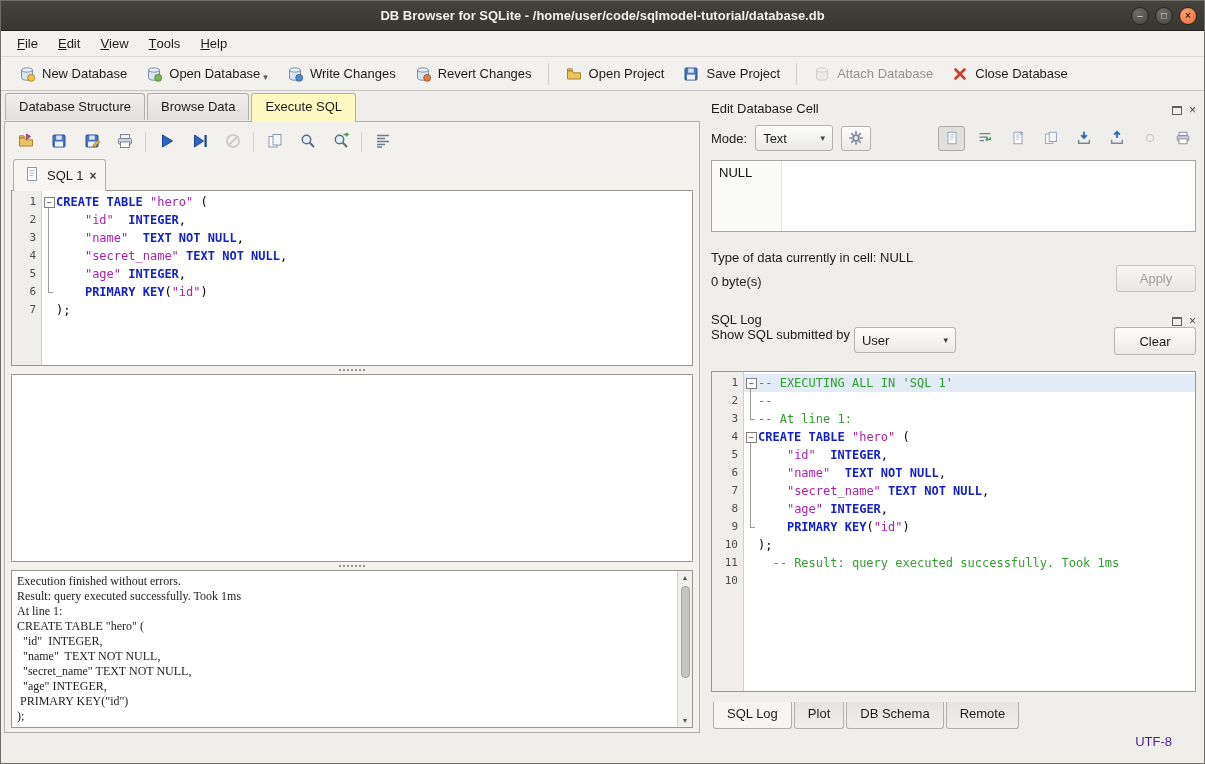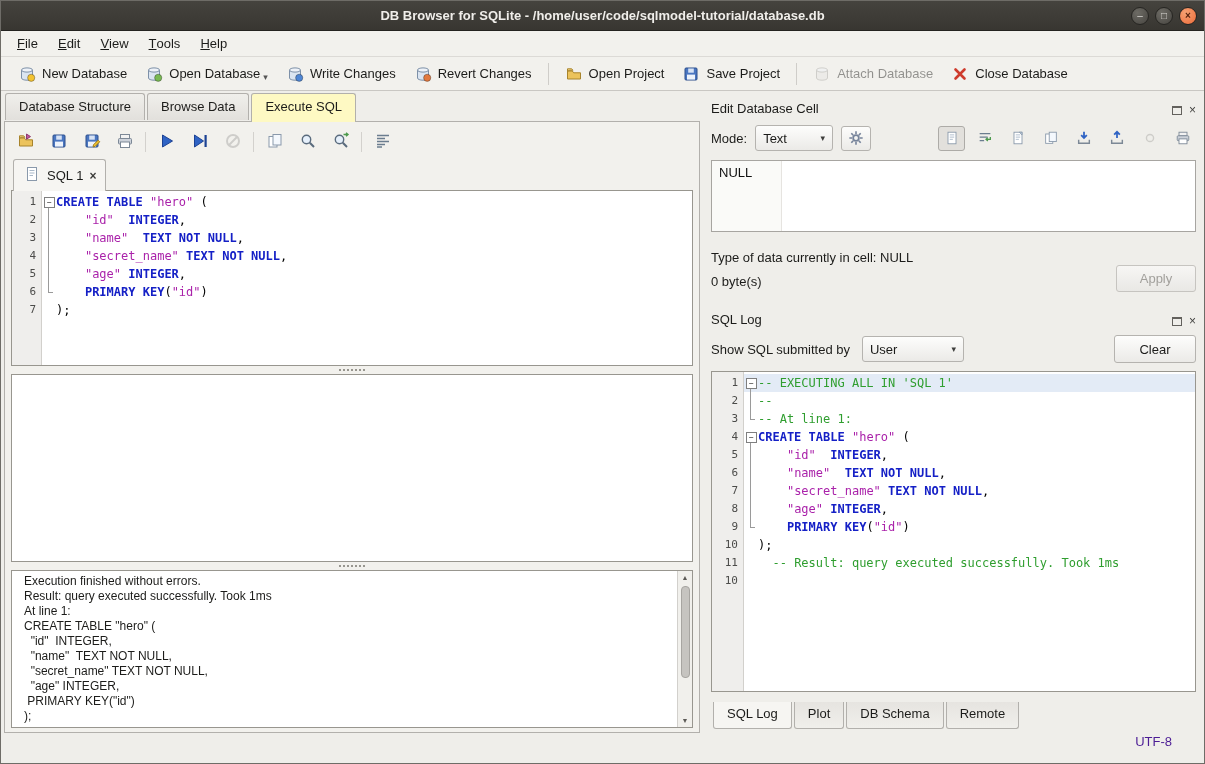--- a/index.html
+++ b/index.html
@@ -54,21 +54,21 @@
   .fold-corner::before{content:'';position:absolute;left:6px;top:0;height:9px;width:4px;border-left:1px solid #9a9a9a;border-bottom:1px solid #9a9a9a}
   .tok-kw{color:var(--keyword,#1520c6);font-weight:bold}
   .tok-id{color:var(--identifier,#aa22aa)}
   .tok-com{color:var(--comment,#2f9e2f)}
   .tok-txt{color:#000}
 
   .splitter{height:8px;display:flex;align-items:center;justify-content:center;cursor:row-resize}
   .splitter .dots{width:26px;border-top:2px dotted #98968f}
   .results-pane{flex:1;border:1px solid #98968f;background:#fff}
   .messages{height:158px;border:1px solid #98968f;background:#fff;display:flex}
-  .messages pre{flex:1;font-family:Liberation Sans, sans-serif;font-size:12px;line-height:15px;padding:3px 12px;overflow:hidden;white-space:pre}
+  .messages pre{flex:1;font-family:Liberation Serif, serif;font-size:12px;line-height:15px;padding:3px 5px;overflow:hidden;white-space:pre}
   .vscroll{width:15px;background:#f1f0ec;border-left:1px solid #d2d0cc;display:flex;flex-direction:column;align-items:center}
   .vscroll .arr{height:13px;font-size:7px;color:#5c5a56;line-height:13px;cursor:pointer}
   .vscroll .track{flex:1;width:100%;display:flex;justify-content:center}
   .vscroll .thumb{width:9px;height:92px;margin-top:2px;border-radius:4px;background:#c6c4c0;border:1px solid #a7a5a1;cursor:pointer}
 
   
   .right-panel{position:absolute;left:702px;right:0;top:90px;bottom:29px;background:#efeeea;padding:0 8px;display:flex;flex-direction:column}
   .dock-header{height:25px;display:flex;align-items:flex-end}
   .dock-title{flex:1}
   .dock-icons{display:flex;gap:7px;align-items:center}
@@ -85,21 +85,21 @@
   .cicon-btn.disabled{opacity:.45;cursor:default}
   .cicon-btn.gear{border-color:#b5b3af;background:linear-gradient(#fdfdfc,#ebeae7);width:30px}
   .cell-icons{margin-left:auto;display:flex;gap:6px}
   .cell-editor{height:72px;border:1px solid #a7a5a1;background:#fff;position:relative;margin-bottom:12px}
   .cell-gutter{position:absolute;left:0;top:0;bottom:0;width:70px;background:#fafaf8;border-right:1px solid #e6e4e0}
   .cell-value{position:absolute;left:7px;top:4px;color:#101010}
   .cell-info{position:relative;height:58px}
   .type-info{padding-top:6px}
   .size-info{padding-top:9px}
   .apply-btn{position:absolute;right:0;top:21px;width:80px;height:27px;background:linear-gradient(#f7f6f4,#e9e8e5);border:1px solid #c6c4c0;border-radius:3px;color:#a2a09c;display:flex;align-items:center;justify-content:center;cursor:default}
-  .filter-row{height:44px;display:flex;align-items:center;gap:12px}
+  .filter-row{height:44px;display:flex;gap:4px}
   .clear-btn{margin-left:auto;width:82px;height:28px;background:linear-gradient(#fdfdfc,#ebeae7);border:1px solid #b5b3af;border-radius:3px;display:flex;align-items:center;justify-content:center;cursor:pointer}
   #logEditor{flex:1;margin-bottom:10px}
   #logEditor .gutter{width:32px}
   .bottom-tabs{height:32px;display:flex;gap:2px;padding-left:2px}
   .btab{padding:4px 13px;height:27px;border:1px solid #b2b0ac;border-top:none;background:linear-gradient(#e6e4e0,#f0efeb);border-radius:0 0 3px 3px;cursor:pointer;white-space:nowrap}
   .btab.active{background:#f6f5f2;position:relative;z-index:2}
 
   
   .statusbar{position:absolute;left:0;right:0;bottom:0;height:29px;display:flex;justify-content:flex-end;padding-right:32px;color:#4c1d95}
 </style>

